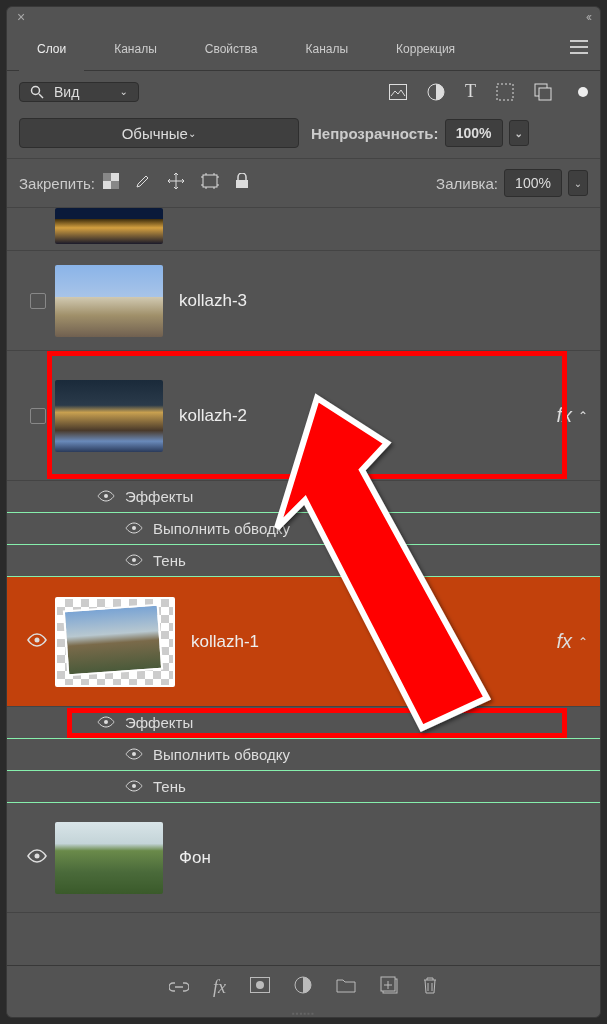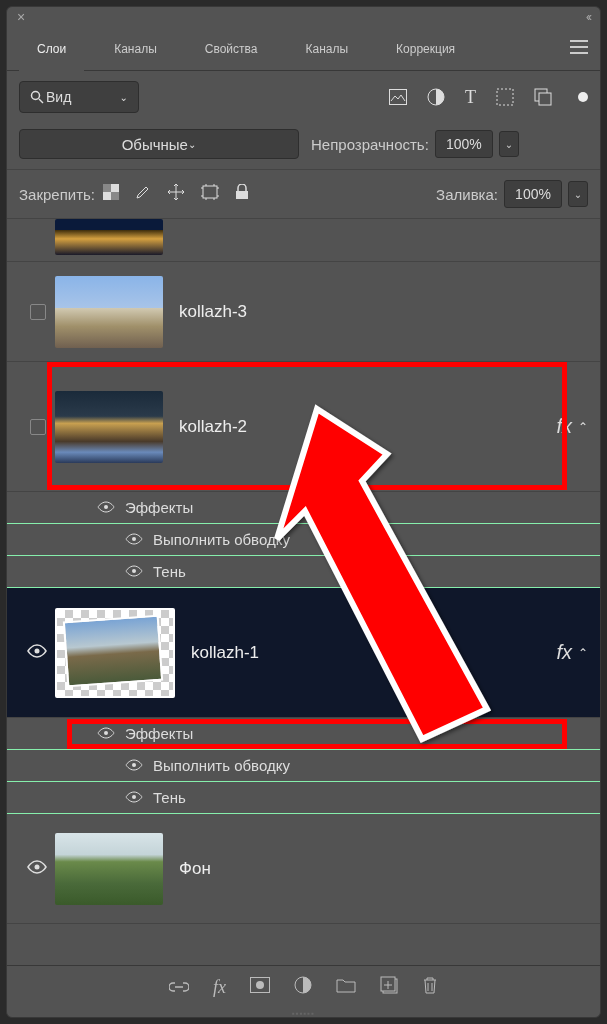--- a/index.html
+++ b/index.html
@@ -7,39 +7,39 @@
 .panel { position: absolute; top: 6px; left: 6px; right: 6px; bottom: 6px; background: #535353; border: 1px solid #383838; border-radius: 6px; display: flex; flex-direction: column; }
 .titlebar { height: 20px; display: flex; align-items: center; justify-content: space-between; padding: 0 10px; }
 .close-x { color: #aaa; font-size: 14px; cursor: pointer; }
 .collapse { color: #aaa; font-size: 12px; cursor: pointer; letter-spacing: -2px; }
 .tabs { display: flex; align-items: center; height: 44px; background: #535353; border-bottom: 1px solid #383838; }
 .tab { padding: 0 18px; height: 100%; display: flex; align-items: center; color: #ccc; font-size: 12px; cursor: pointer; position: relative; margin-left: 12px; }
 .tab.active { background: #535353; color: #eee; }
 .tab.active::after { content: ""; position: absolute; bottom: -1px; left: 0; right: 0; height: 2px; background: #535353; }
 .tabs-menu { margin-left: auto; margin-right: 12px; color: #ccc; cursor: pointer; }
 .toolbar-row { display: flex; align-items: center; padding: 10px 12px; gap: 14px; border-bottom: 0; }
-.search-filter { display: flex; align-items: center; background: #3f3f3f; border: 1px solid #2e2e2e; border-radius: 4px; height: 32px; padding: 8px 10px; gap: 2px; color: #ddd; font-size: 14px; cursor: pointer; width: 120px; }
+.search-filter { display: flex; align-items: center; background: #3f3f3f; border: 1px solid #2e2e2e; border-radius: 4px; height: 20px; padding: 8px 10px; gap: 10px; color: #ddd; font-size: 14px; cursor: pointer; width: 120px; }
 .search-filter .arrow { margin-left: auto; font-size: 10px; }
 .filter-icons { display: flex; gap: 20px; margin-left: auto; align-items: center; }
 .filter-icons span { color: #ddd; font-size: 18px; cursor: pointer; display: inline-flex; }
 .dot { width: 10px; height: 10px; border-radius: 50%; background: #eee; margin-left: 6px; }
 .blend-row { display: flex; align-items: center; padding: 6px 12px 10px; gap: 12px; border-bottom: 1px solid #444; }
 .blend-select { flex: 1; display: flex; align-items: center; justify-content: center; background: #3f3f3f; border: 1px solid #2e2e2e; border-radius: 4px; height: 30px; padding: 0 10px; color: #ddd; font-size: 15px; cursor: pointer; max-width: 280px; }
-.opacity-group { display: flex; align-items: center; gap: 6px; }
+.opacity-group { display: flex; align-items: center; gap: 6px; font-weight: bold; }
 .opacity-label { color: #ccc; font-size: 15px; }
 .pct-box { display: flex; align-items: center; background: #3f3f3f; border: 1px solid #2e2e2e; border-radius: 3px; height: 28px; padding: 0 8px; color: #ddd; font-size: 14px; width: 58px; justify-content: center; }
 .pct-arrow { width: 20px; height: 26px; display: flex; align-items: center; justify-content: center; background: #3f3f3f; border: 1px solid #2e2e2e; border-radius: 3px; color: #ccc; font-size: 10px; cursor: pointer; }
 .lock-row { display: flex; align-items: center; padding: 10px 12px; gap: 8px; border-bottom: 1px solid #444; color: #ccc; font-size: 15px; }
 .lock-icons { display: flex; gap: 16px; align-items: center; }
 .lock-icons span { color: #ddd; font-size: 16px; cursor: pointer; }
 .fill-group { margin-left: auto; display: flex; align-items: center; gap: 6px; }
 .layers { flex: 1; overflow: hidden; position: relative; }
 .layer-row { display: flex; align-items: center; padding: 6px 12px; min-height: 60px; border-bottom: 1px solid #444; position: relative; }
 .layer-row.tall { min-height: 130px; }
-.layer-row.selected { background: #0f172a; }
+.layer-row.selected { background: #c2410c; }
 .vis-col { width: 36px; display: flex; align-items: center; justify-content: center; }
 .eye { color: #ddd; font-size: 18px; }
 .checkbox { width: 16px; height: 16px; border: 1px solid #888; border-radius: 2px; margin-left: 2px; }
 .thumb { width: 108px; height: 72px; border-radius: 2px; margin-right: 16px; position: relative; overflow: hidden; }
 .thumb.big { width: 120px; height: 90px; border: 2px solid #fff; }
 .layer-name { color: #eee; font-size: 17px; flex: 1; }
 .fx-badge { color: #ddd; font-style: italic; font-size: 20px; margin-right: 6px; }
 .fx-caret { color: #ddd; font-size: 12px; }
 .effect-row { display: flex; align-items: center; height: 32px; border-bottom: 1px solid #86efac; padding-left: 90px; color: #ddd; font-size: 15px; gap: 10px; }
 .effect-row .eye { font-size: 16px; }

